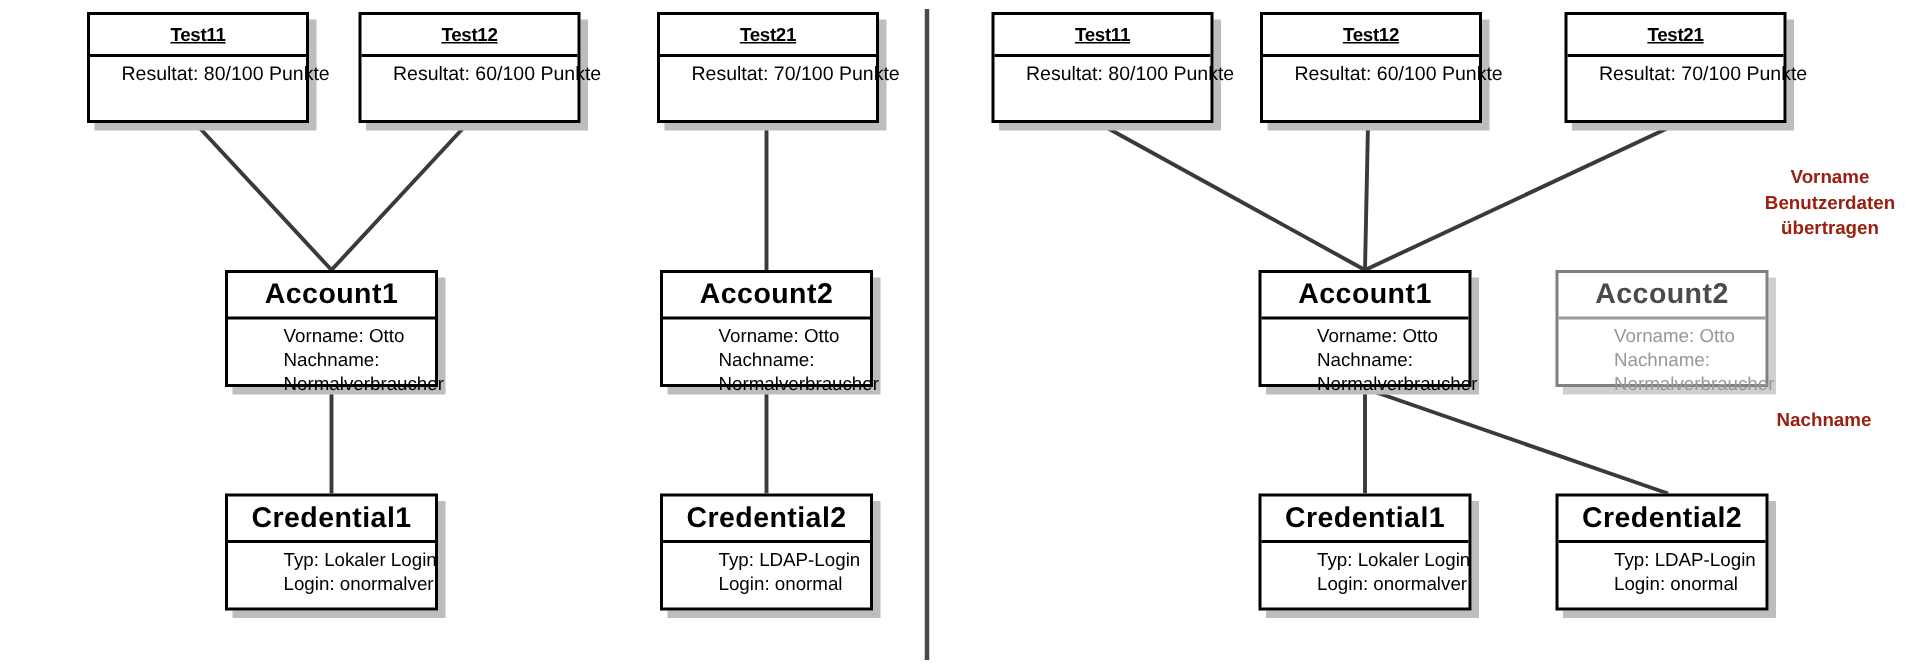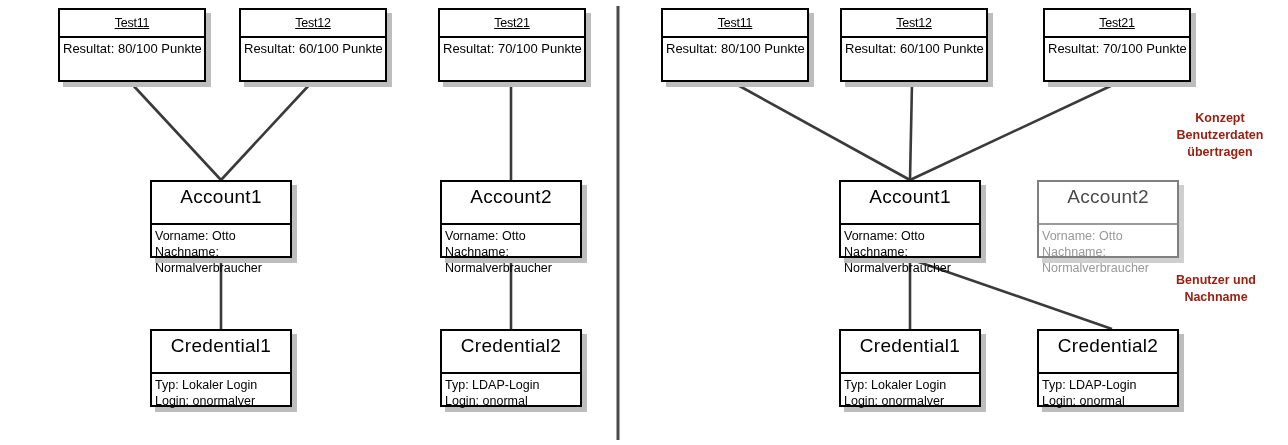--- a/index.html
+++ b/index.html
@@ -49,51 +49,52 @@
   .node .title {
     box-sizing: border-box;
     border-bottom: 2.5px solid #000000;
     text-align: center;
     color: #000000;
     white-space: nowrap;
     overflow: hidden;
   }
   .node .body {
     box-sizing: border-box;
-    padding: 3px 4px 2px 3px;
+    padding: 3px 4px 2px 21px;
     color: #000000;
     line-height: 1.28;
   }
   .node .body .line {
     white-space: nowrap;
   }
 
   
   .node.test .title {
     font-size: 12.5px;
-    font-weight: normal;
+    font-weight: bold;
     text-decoration: underline;
     letter-spacing: -0.2px;
     line-height: 26px;
     height: 28px;
   }
   .node.test .body {
     font-size: 13px;
   }
 
   
   .node.entity .title {
     font-size: 19px;
-    font-weight: normal;
+    font-weight: bold;
     line-height: 29px;
-    height: 43px;
+    height: 31px;
     letter-spacing: 0.3px;
   }
   .node.entity .body {
     font-size: 12.5px;
+    margin-left: 16px;
   }
 
   
   .node.muted {
     border-color: #808080;
     box-shadow: 5px 5px 0 0 #cfcfcf;
   }
   .node.muted .title {
     border-bottom-color: #9a9a9a;
     color: #4a4a4a;
@@ -223,23 +224,22 @@
         </div>
       </div>
       <div class="node entity" style="left: 1037px; top: 329px; width: 142px; height: 78px;">
         <div class="title">Credential2</div>
         <div class="body">
           <div class="line">Typ: LDAP-Login</div>
           <div class="line">Login: onormal</div>
         </div>
       </div>
       <div class="annotation" style="left: 1158px; top: 110px; width: 124px;">
-        <div>Konzept</div>
+        <div>Vorname</div>
         <div>Benutzerdaten</div>
         <div>übertragen</div>
       </div>
       <div class="annotation" style="left: 1148px; top: 272px; width: 136px;">
-        <div>Benutzer und</div>
         <div>Nachname</div>
       </div>
     </div>
 
 </div>
 
 </body></html>

